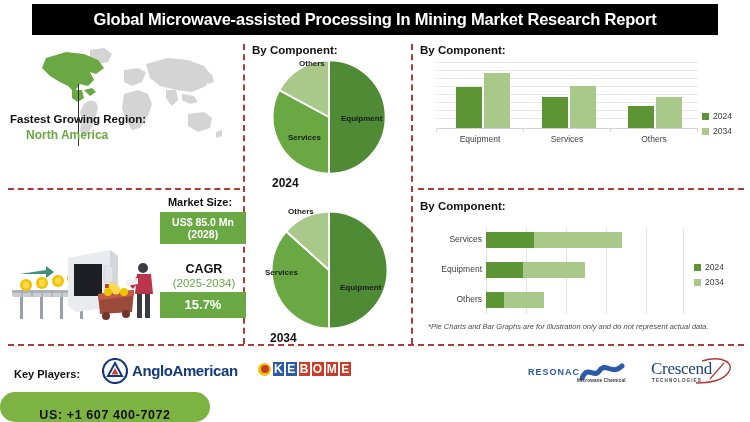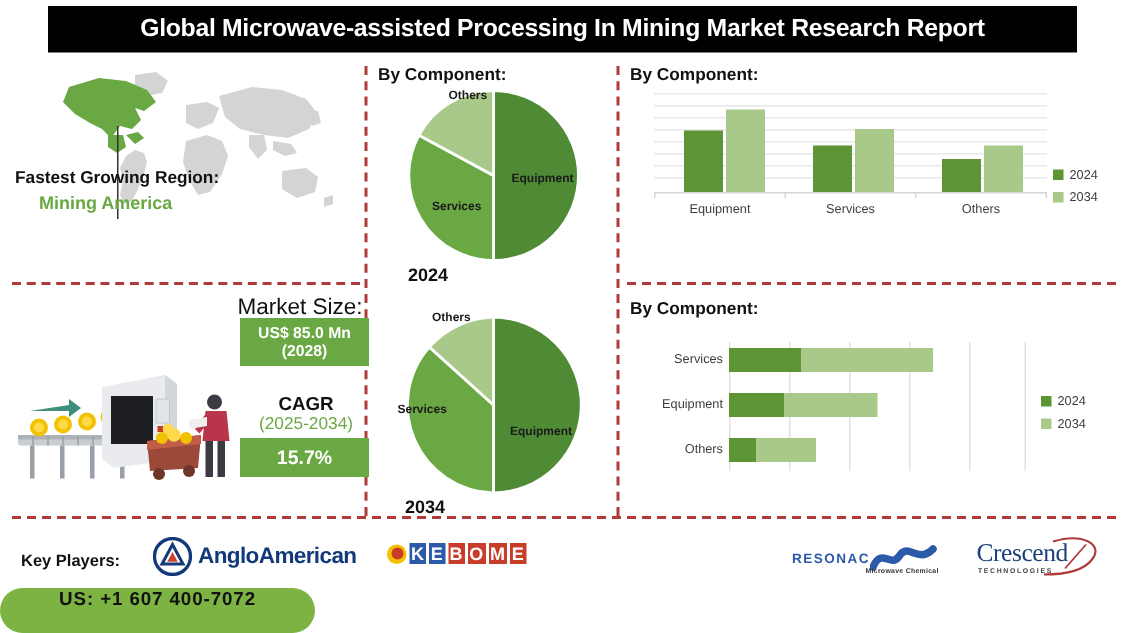--- a/index.html
+++ b/index.html
@@ -29,21 +29,21 @@
 
   
   .map-panel { position: absolute; left: 8px; top: 40px; width: 232px; height: 148px; }
   .map-wrap { position: absolute; left: 18px; top: 2px; width: 210px; height: 108px; }
   .map-wrap svg { width: 100%; height: 100%; display: block; }
   .pointer-line { position: absolute; left: 70px; top: 44px; width: 1px; height: 62px; background: #333; }
   .region-label { position: absolute; left: 10px; top: 113px; font-size: 11.5px; font-weight: bold; color: #111; }
   .region-value { position: absolute; left: 26px; top: 128px; font-size: 12px; font-weight: bold; color: #6aa844; }
 
   
-  .ms-title { position: absolute; left: 152px; top: 196px; width: 96px; text-align: center; font-size: 15px; font-weight: normal; color: #111; }
+  .ms-title { position: absolute; left: 152px; top: 196px; width: 96px; text-align: center; font-size: 11px; font-weight: bold; color: #111; }
   .badge {
     position: absolute; background: #6aa844; color: #ffffff; font-weight: bold;
     display: flex; align-items: center; justify-content: center; text-align: center; line-height: 1.15;
   }
   .badge-size { left: 160px; top: 212px; width: 86px; height: 32px; font-size: 10.5px; }
   .cagr-title { position: absolute; left: 160px; top: 262px; width: 88px; text-align: center; font-size: 12.5px; font-weight: bold; color: #111; }
   .cagr-years { position: absolute; left: 158px; top: 277px; width: 92px; text-align: center; font-size: 11.5px; font-weight: normal; color: #6aa844; }
   .badge-cagr { left: 160px; top: 292px; width: 86px; height: 26px; font-size: 13px; }
 
   
@@ -105,21 +105,21 @@
   
   .mwc { position:absolute; left:580px; top:360px; width:46px; height:24px; }
   .mwc-text { position:absolute; left:577px; top:378px; font-size:4.6px; font-weight:bold; color:#333; letter-spacing:0.2px; }
   
   .crescend { position:absolute; left:650px; top:357px; width:92px; height:30px; }
   .cres-name { position:absolute; left:651px; top:359px; font-size:17px; color:#1a3f7a; font-family:"Liberation Serif", serif; letter-spacing:-0.3px; }
   .cres-sub { position:absolute; left:652px; top:378px; font-size:4.6px; font-weight:bold; color:#444; letter-spacing:1.1px; }
 
   
   .footer { position:absolute; left:0; top:392px; width:750px; height:30px; display:flex; }
-  .footer-green { width:210px; background:#7cb342; display:flex; align-items:flex-start; justify-content:center;border-radius:15px; }
+  .footer-green { width:210px; background:#7cb342; display:flex; align-items:flex-end; justify-content:center;border-radius:15px; }
   .footer-green span { color:#111; font-size:12.5px; font-weight:bold; letter-spacing:0.6px; }
   .footer-black { flex:1; background:#0a0a0a; display:flex; align-items:center; position:relative; }
   .footer-email { color:#f2f2f2; font-size:11.5px; margin-left:22px; }
   .brand { position:absolute; right:14px; display:flex; align-items:center; gap:8px; }
   .brand-mark { width:17px; height:19px; position:relative; }
   .brand-text { color:#ffffff; font-size:10.5px; font-weight:bold; letter-spacing:2.2px; }
 </style>
 </head>
 <body>
 
@@ -160,21 +160,21 @@
         <path d="M180,34 L186,32 L188,40 L182,42 Z" fill="#d4d4d4"></path>
 
         <path d="M20,16 L40,10 L58,12 L72,18 L78,26 L70,32 L64,30 L68,38 L62,44 L54,42 L48,50 L42,44 L34,40 L24,34 L16,26 Z" fill="#6aa844"></path>
         <path d="M46,48 L56,48 L58,56 L52,60 L46,56 Z" fill="#6aa844"></path>
         <path d="M58,48 L66,46 L70,50 L64,54 Z" fill="#6aa844"></path>
       </svg>
     </div>
     <div class="pointer-line"></div>
   </div>
   <div class="region-label">Fastest Growing Region:</div>
-  <div class="region-value">Mining America</div>
+  <div class="region-value">North America</div>
 
   <div class="ms-title">Market Size:</div>
   <div class="badge badge-size">
     <div>
       <span>US$ 85.0 Mn</span><br>
       <span>(2028)</span>
     </div>
   </div>
 
   <div class="cagr-title">CAGR</div>
@@ -345,20 +345,21 @@
     <div class="legend-row">
       <span class="legend-swatch" style="background:#5d9434;"></span>
       <span class="legend-text">2024</span>
     </div>
     <div class="legend-row">
       <span class="legend-swatch" style="background:#a9c98a;"></span>
       <span class="legend-text">2034</span>
     </div>
   </div>
 
+  <div class="note">*Pie Charts and Bar Graphs are for illustration only and do not represent actual data.</div>
 
   <div class="kp-label">Key Players:</div>
 
   <div class="anglo-mark">
     <svg viewBox="0 0 26 26" xmlns="http://www.w3.org/2000/svg">
       <circle cx="13" cy="13" r="12" fill="none" stroke="#12397a" stroke-width="2.2"></circle>
       <path d="M13,5 L20,18 L6,18 Z" fill="none" stroke="#12397a" stroke-width="2"></path>
       <path d="M13,10 L16.5,16.5 L9.5,16.5 Z" fill="#c8442e"></path>
     </svg>
   </div>

